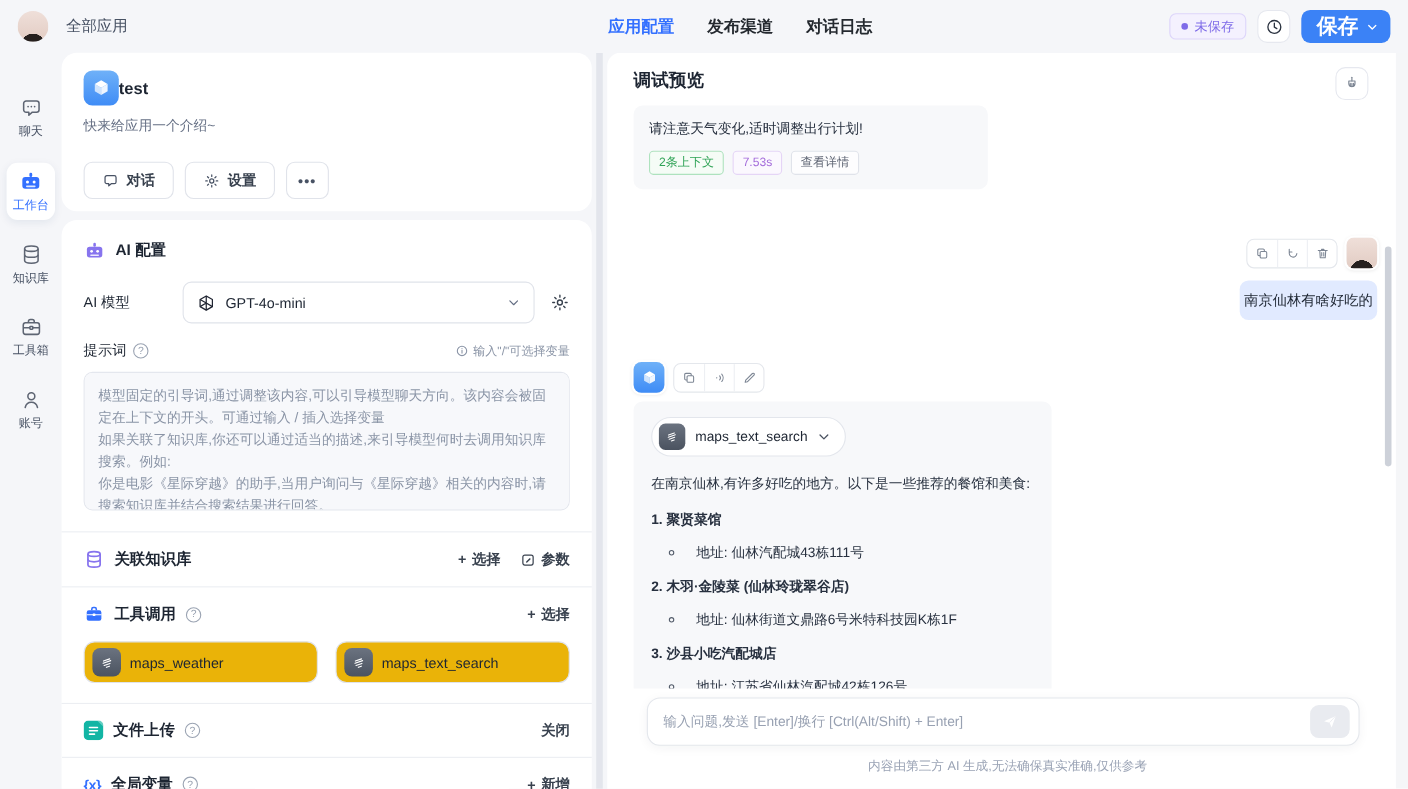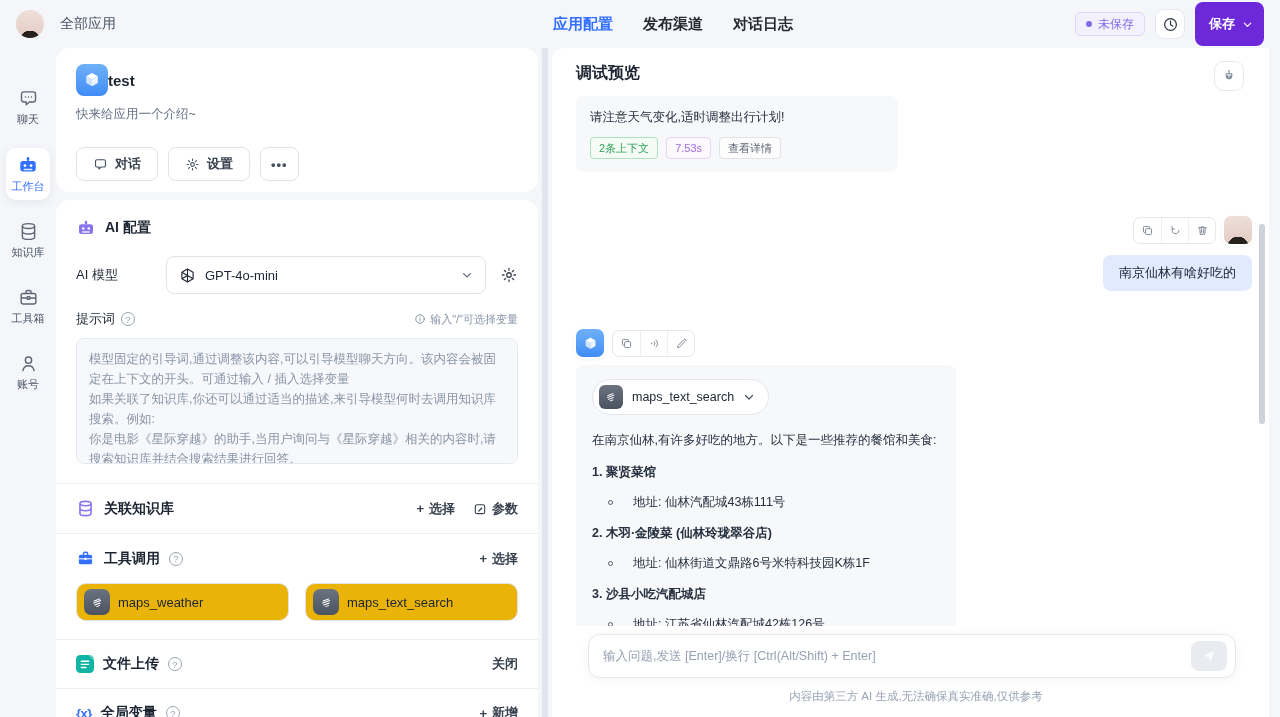--- a/index.html
+++ b/index.html
@@ -27,22 +27,22 @@
     display:flex; align-items:center; gap:6px; height:24px; padding:0 10px;
     background:#F4F1FE; border:1px solid #DDD5FA; border-radius:6px;
     color:#7E6BE8; font-size:12px;
   }
   .unsaved-dot { width:6px; height:6px; border-radius:50%; background:#7E6BE8; }
   .icon-btn-sq {
     width:30px; height:30px; border-radius:9px; background:#fff; border:1px solid #E6E8EF;
     display:flex; align-items:center; justify-content:center; cursor:pointer;
   }
   .save-btn {
-    height:44px; border-radius:8px; background:#6d28d9; color:#fff; border:none;
-    font-size:13px; font-weight:700; display:flex; align-items:center; gap:7px; padding:0 11px 0 14px;
+    height:30px; border-radius:8px; background:#3b82f6; color:#fff; border:none;
+    font-size:19px; font-weight:700; display:flex; align-items:center; gap:7px; padding:0 11px 0 14px;
     cursor:pointer; font-family:inherit;
   }
 
   
   .main { display:flex; height:669px; }
 
   
   .rail { width:56px; display:flex; flex-direction:column; align-items:center; padding-top:34px; gap:15px; }
   .rail-item { width:44px; display:flex; flex-direction:column; align-items:center; gap:3px;
     padding:6px 0; border-radius:10px; cursor:pointer; color:#485264; }
@@ -125,21 +125,21 @@
     cursor:pointer; border-left:1px solid #EDEFF3; }
   .btn-group .gbtn:first-child { border-left:none; }
   .chat-avatar { width:28px; height:28px; border-radius:7px; box-shadow:0 0 0 2px #fff, 0 1px 4px rgba(0,0,0,.15); }
   .chat-avatar.photo {
     background:
       radial-gradient(ellipse 62% 58% at 50% 108%, #26201E 59%, rgba(0,0,0,0) 60%),
       linear-gradient(180deg,#EFDFD9,#E2CCC3);
   }
   .chat-avatar.bot { background:linear-gradient(180deg,#6FB1F8,#3F8CF6);
     display:flex; align-items:center; justify-content:center; }
-  .user-bubble { margin-top:11px; background:#E1EAFF; border-radius:8px; padding:9px 16px;
+  .user-bubble { margin-top:11px; background:#E1EAFF; border-radius:8px; padding:9px 4px;
     font-size:13px; color:#1D2532; }
 
   .ai-block { margin-top:38px; }
   .ai-head { display:flex; align-items:center; gap:8px; }
   .ai-card { margin-top:8px; width:380px; background:#F7F8FA; border-radius:8px; padding:14px 16px 20px; }
   .tool-pill { display:inline-flex; align-items:center; gap:9px; background:#fff; border:1px solid #E3E6EC;
     border-radius:18px; padding:5px 13px 5px 6px; cursor:pointer; }
   .tool-pill .tool-ic { width:24px; height:24px; border-radius:6px; }
   .pill-name { font-size:12.5px; }
   .ai-text { margin-top:16px; font-size:12.5px; line-height:1.5; color:#27303F; }

